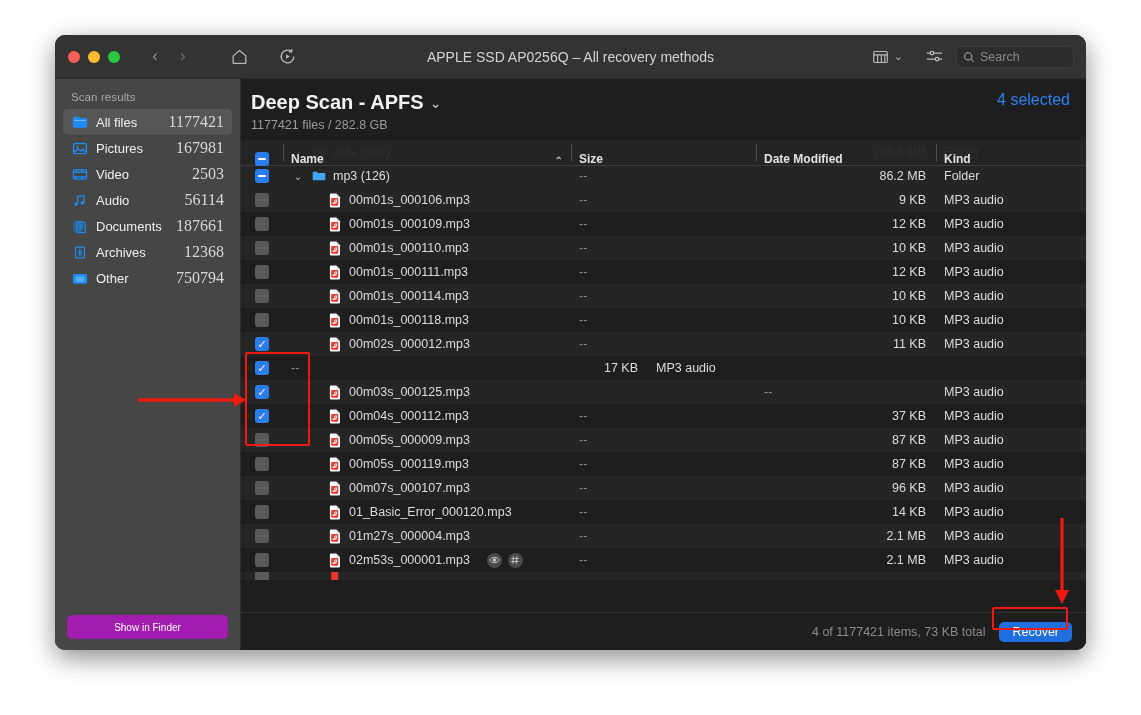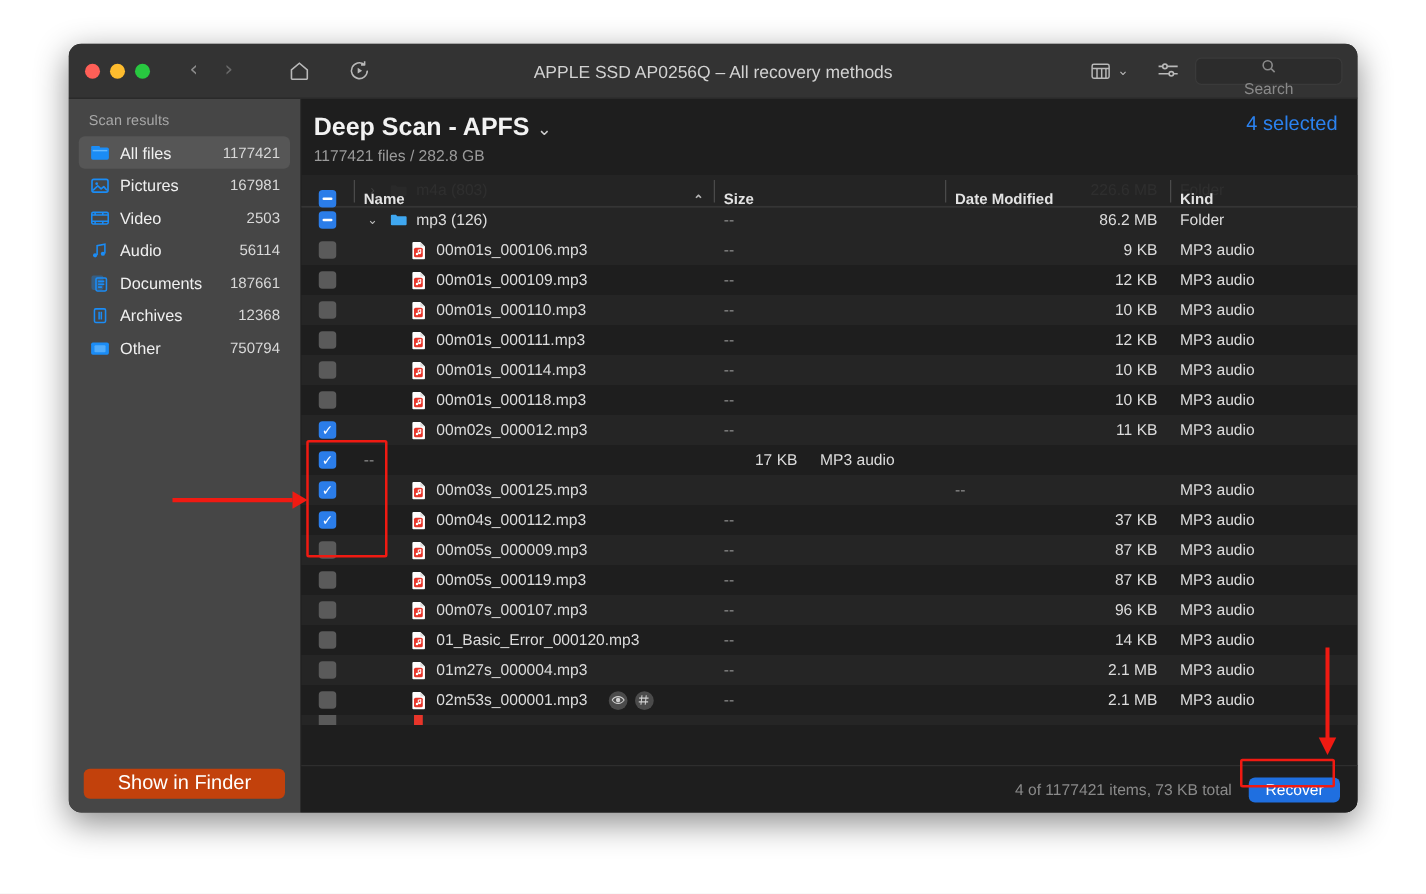--- a/index.html
+++ b/index.html
@@ -54,21 +54,21 @@
     font-size: 14px; color: #d2d2d2; pointer-events: none;
   }
   .tb-right {
     margin-left: auto; display: flex; align-items: center; gap: 0px; padding-right: 12px;
     position: relative; z-index: 2;
   }
   .viewbtn { display:flex; align-items:center; gap:5px; color:#b9b9b9; padding: 0 6px; }
   .sliders { color:#b9b9b9; padding: 0 12px 0 16px; display:flex; align-items:center; }
   .search {
     width: 118px; height: 22px; background: #2c2c2c; border: 1px solid #3a3a3a;
-    border-radius: 5px; display: flex; align-items: center; gap: 5px; padding: 0 6px; flex-direction: column;
+    border-radius: 5px; display: flex; align-items: center; gap: 5px; padding: 0 6px;
   }
   .search .sicon { color:#8a8a8a; display:flex; }
   .search .stext { font-size: 12.5px; color: #8a8a8a; }
 
   
   .wbody { flex: 1; display: flex; min-height: 0; }
 
   
   .sidebar {
     width: 186px; flex: 0 0 186px; background: #464646;
@@ -79,27 +79,27 @@
     font-size: 11.5px; color: #a8a8a8; padding: 4px 0 6px 16px; letter-spacing: .1px;
   }
   .sb-list { display: flex; flex-direction: column; padding: 0 8px; }
   .sb-item {
     height: 26px; display: flex; align-items: center; border-radius: 5px;
     padding: 0 8px 0 8px; gap: 8px;
   }
   .sb-item.active { background: #565656; }
   .sb-ico { width: 17px; height: 17px; display:flex; align-items:center; justify-content:center; color:#1b8cf5; flex:0 0 17px;}
   .sb-label { font-size: 13px; color: #f0f0f0; white-space: nowrap; }
-  .sb-count { margin-left: auto; font-size: 12px; color: #d8d8d8; }
+  .sb-count { margin-left: auto; font-size: 16px; color: #d8d8d8; font-family: Liberation Serif, serif; }
   .sb-spacer { flex: 1; }
   .sb-footer { padding: 0 12px 11px 12px; }
   .finder-btn {
-    width: 100%; height: 24px; border-radius: 5px; background: #c2410c;
+    width: 100%; height: 24px; border-radius: 5px; background: #a21caf;
     display:flex; align-items:center; justify-content:center;
-    font-size: 16px; color:#ffffff; border: none;
+    font-size: 10px; color:#ffffff; border: none;
     font-family:"Liberation Sans", sans-serif;
   }
 
   
   .main { flex: 1; display: flex; flex-direction: column; background: #1e1e1e; min-width: 0; }
   .main-head { padding: 12px 16px 8px 10px; }
   .mh-row { display: flex; align-items: flex-start; }
   .mh-title { font-size: 20px; font-weight: bold; color: #f2f2f2; display:flex; align-items:center; gap:6px;}
   .mh-title .dchev { font-size: 14px; color:#cfcfcf; font-weight: normal; }
   .mh-sub { font-size: 12.5px; color: #9b9b9b; margin-top: 4px; }

